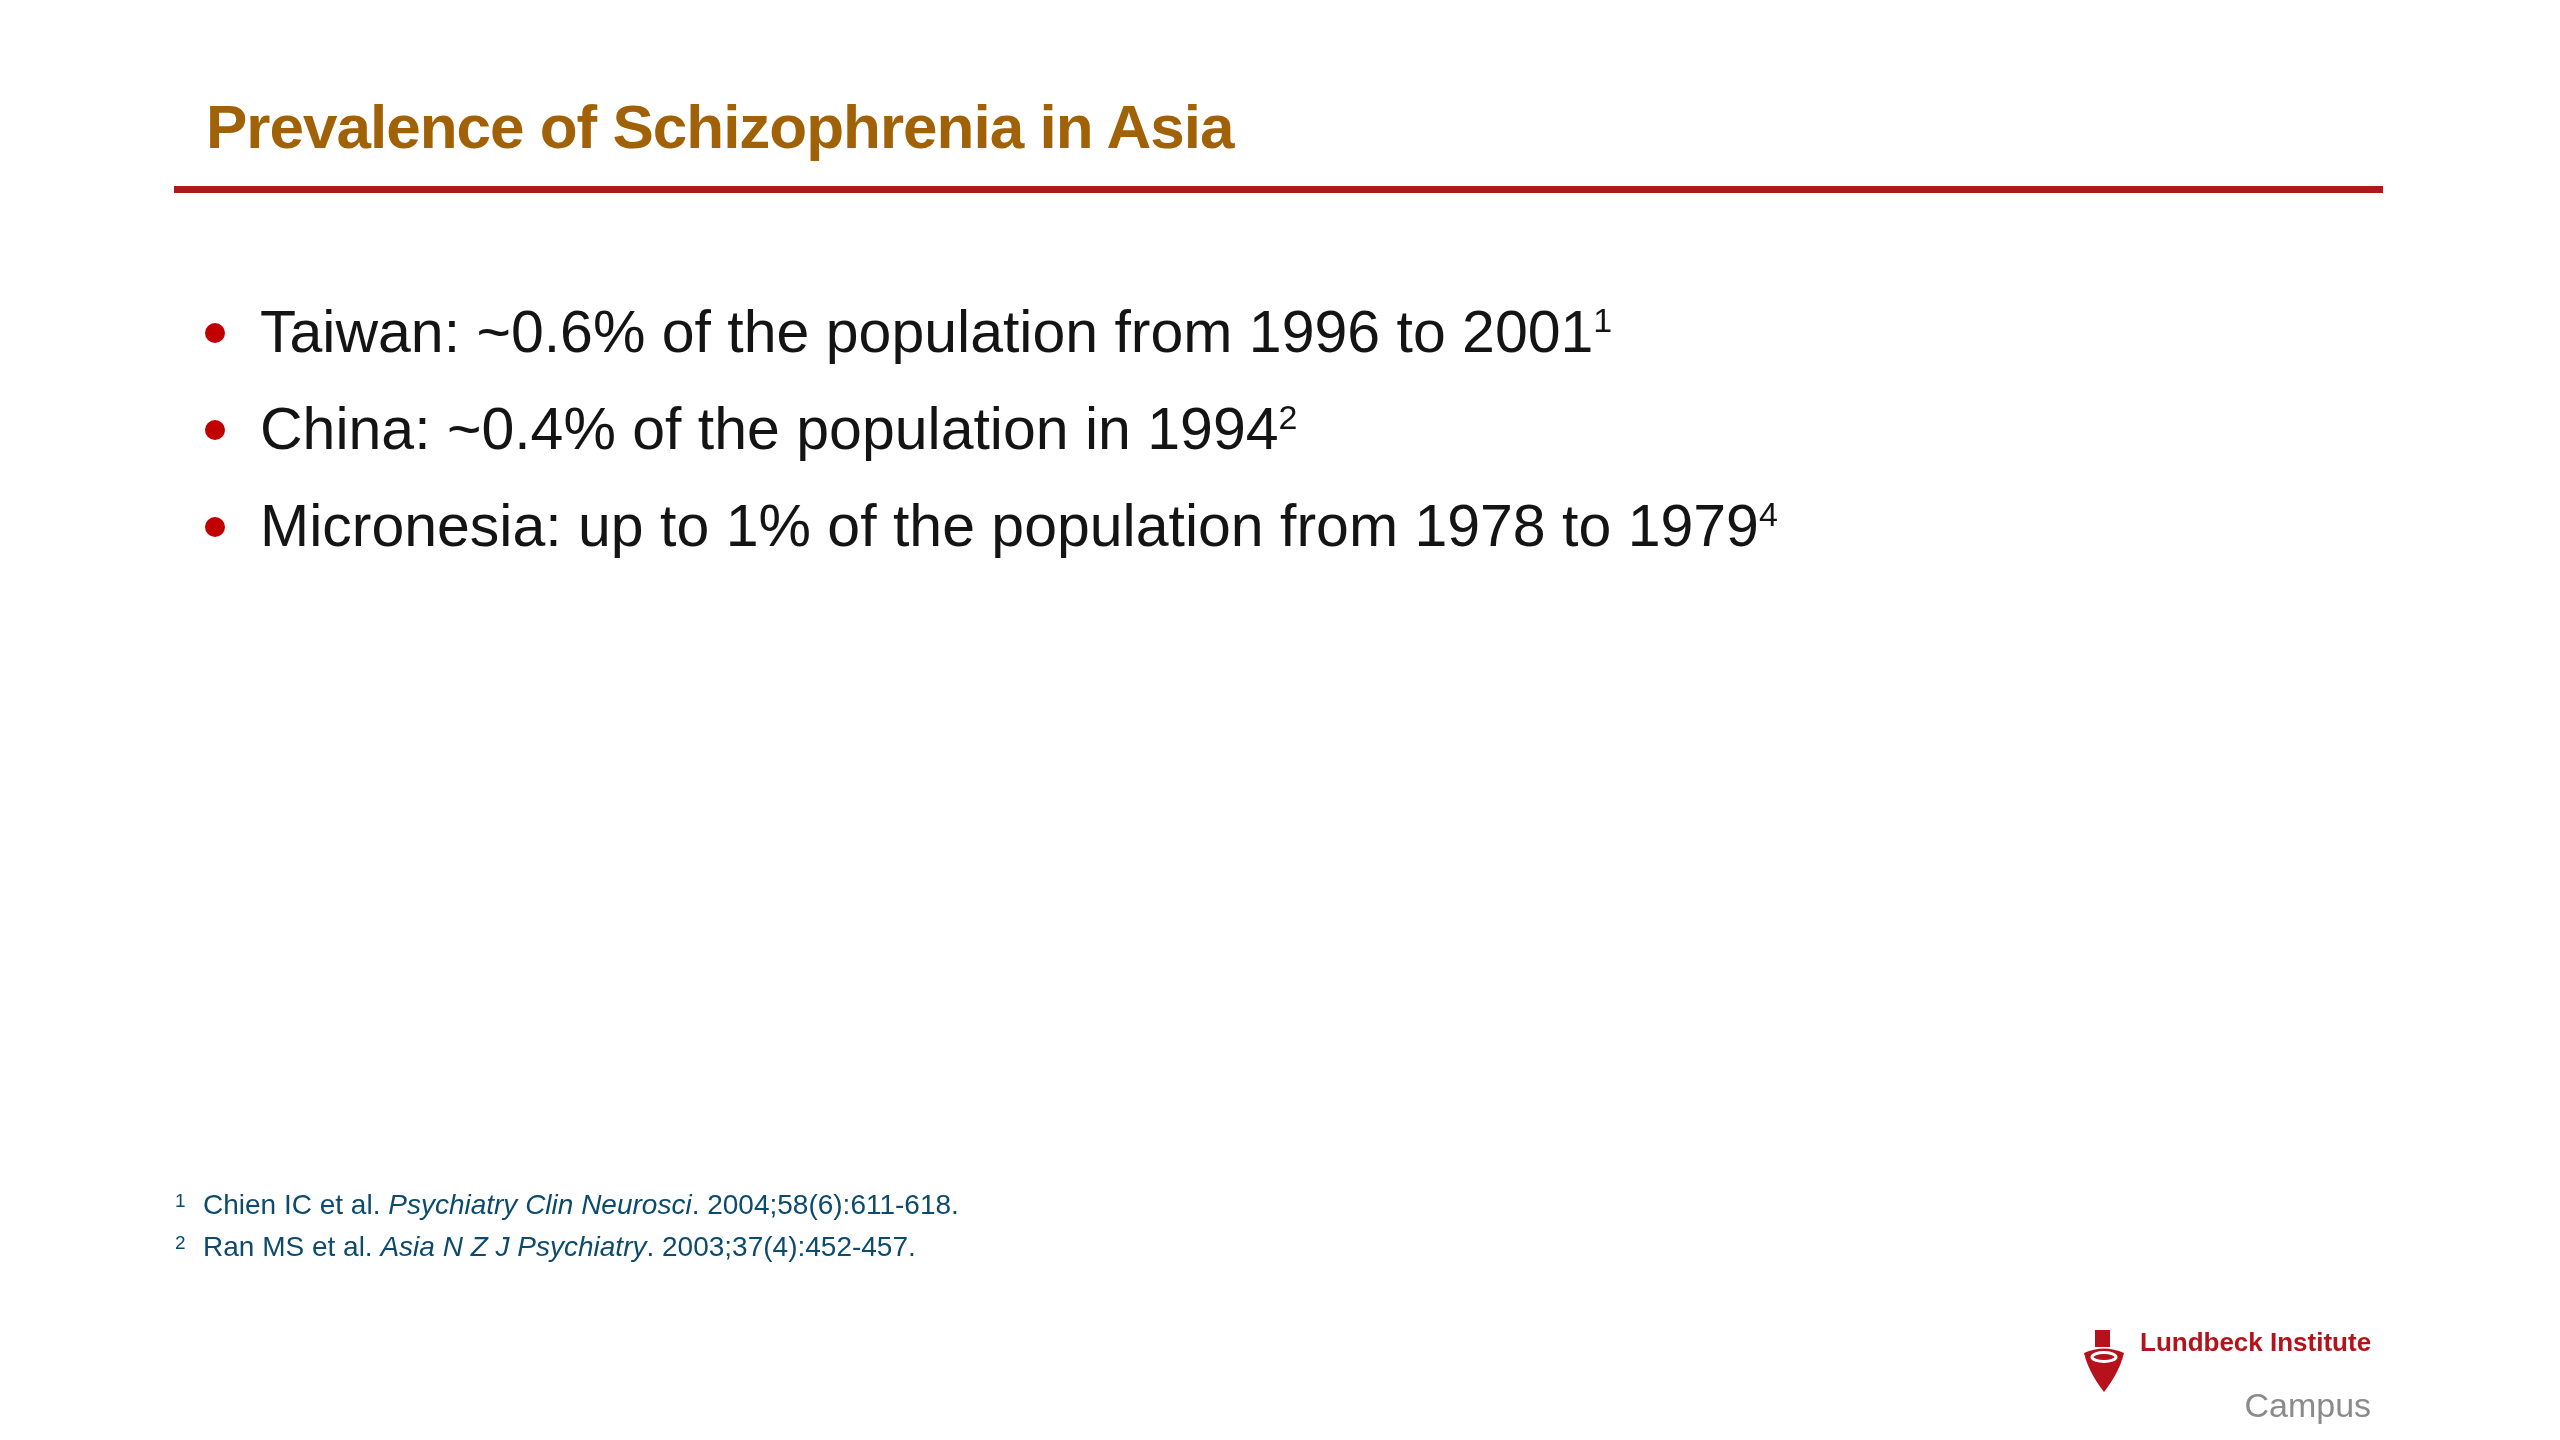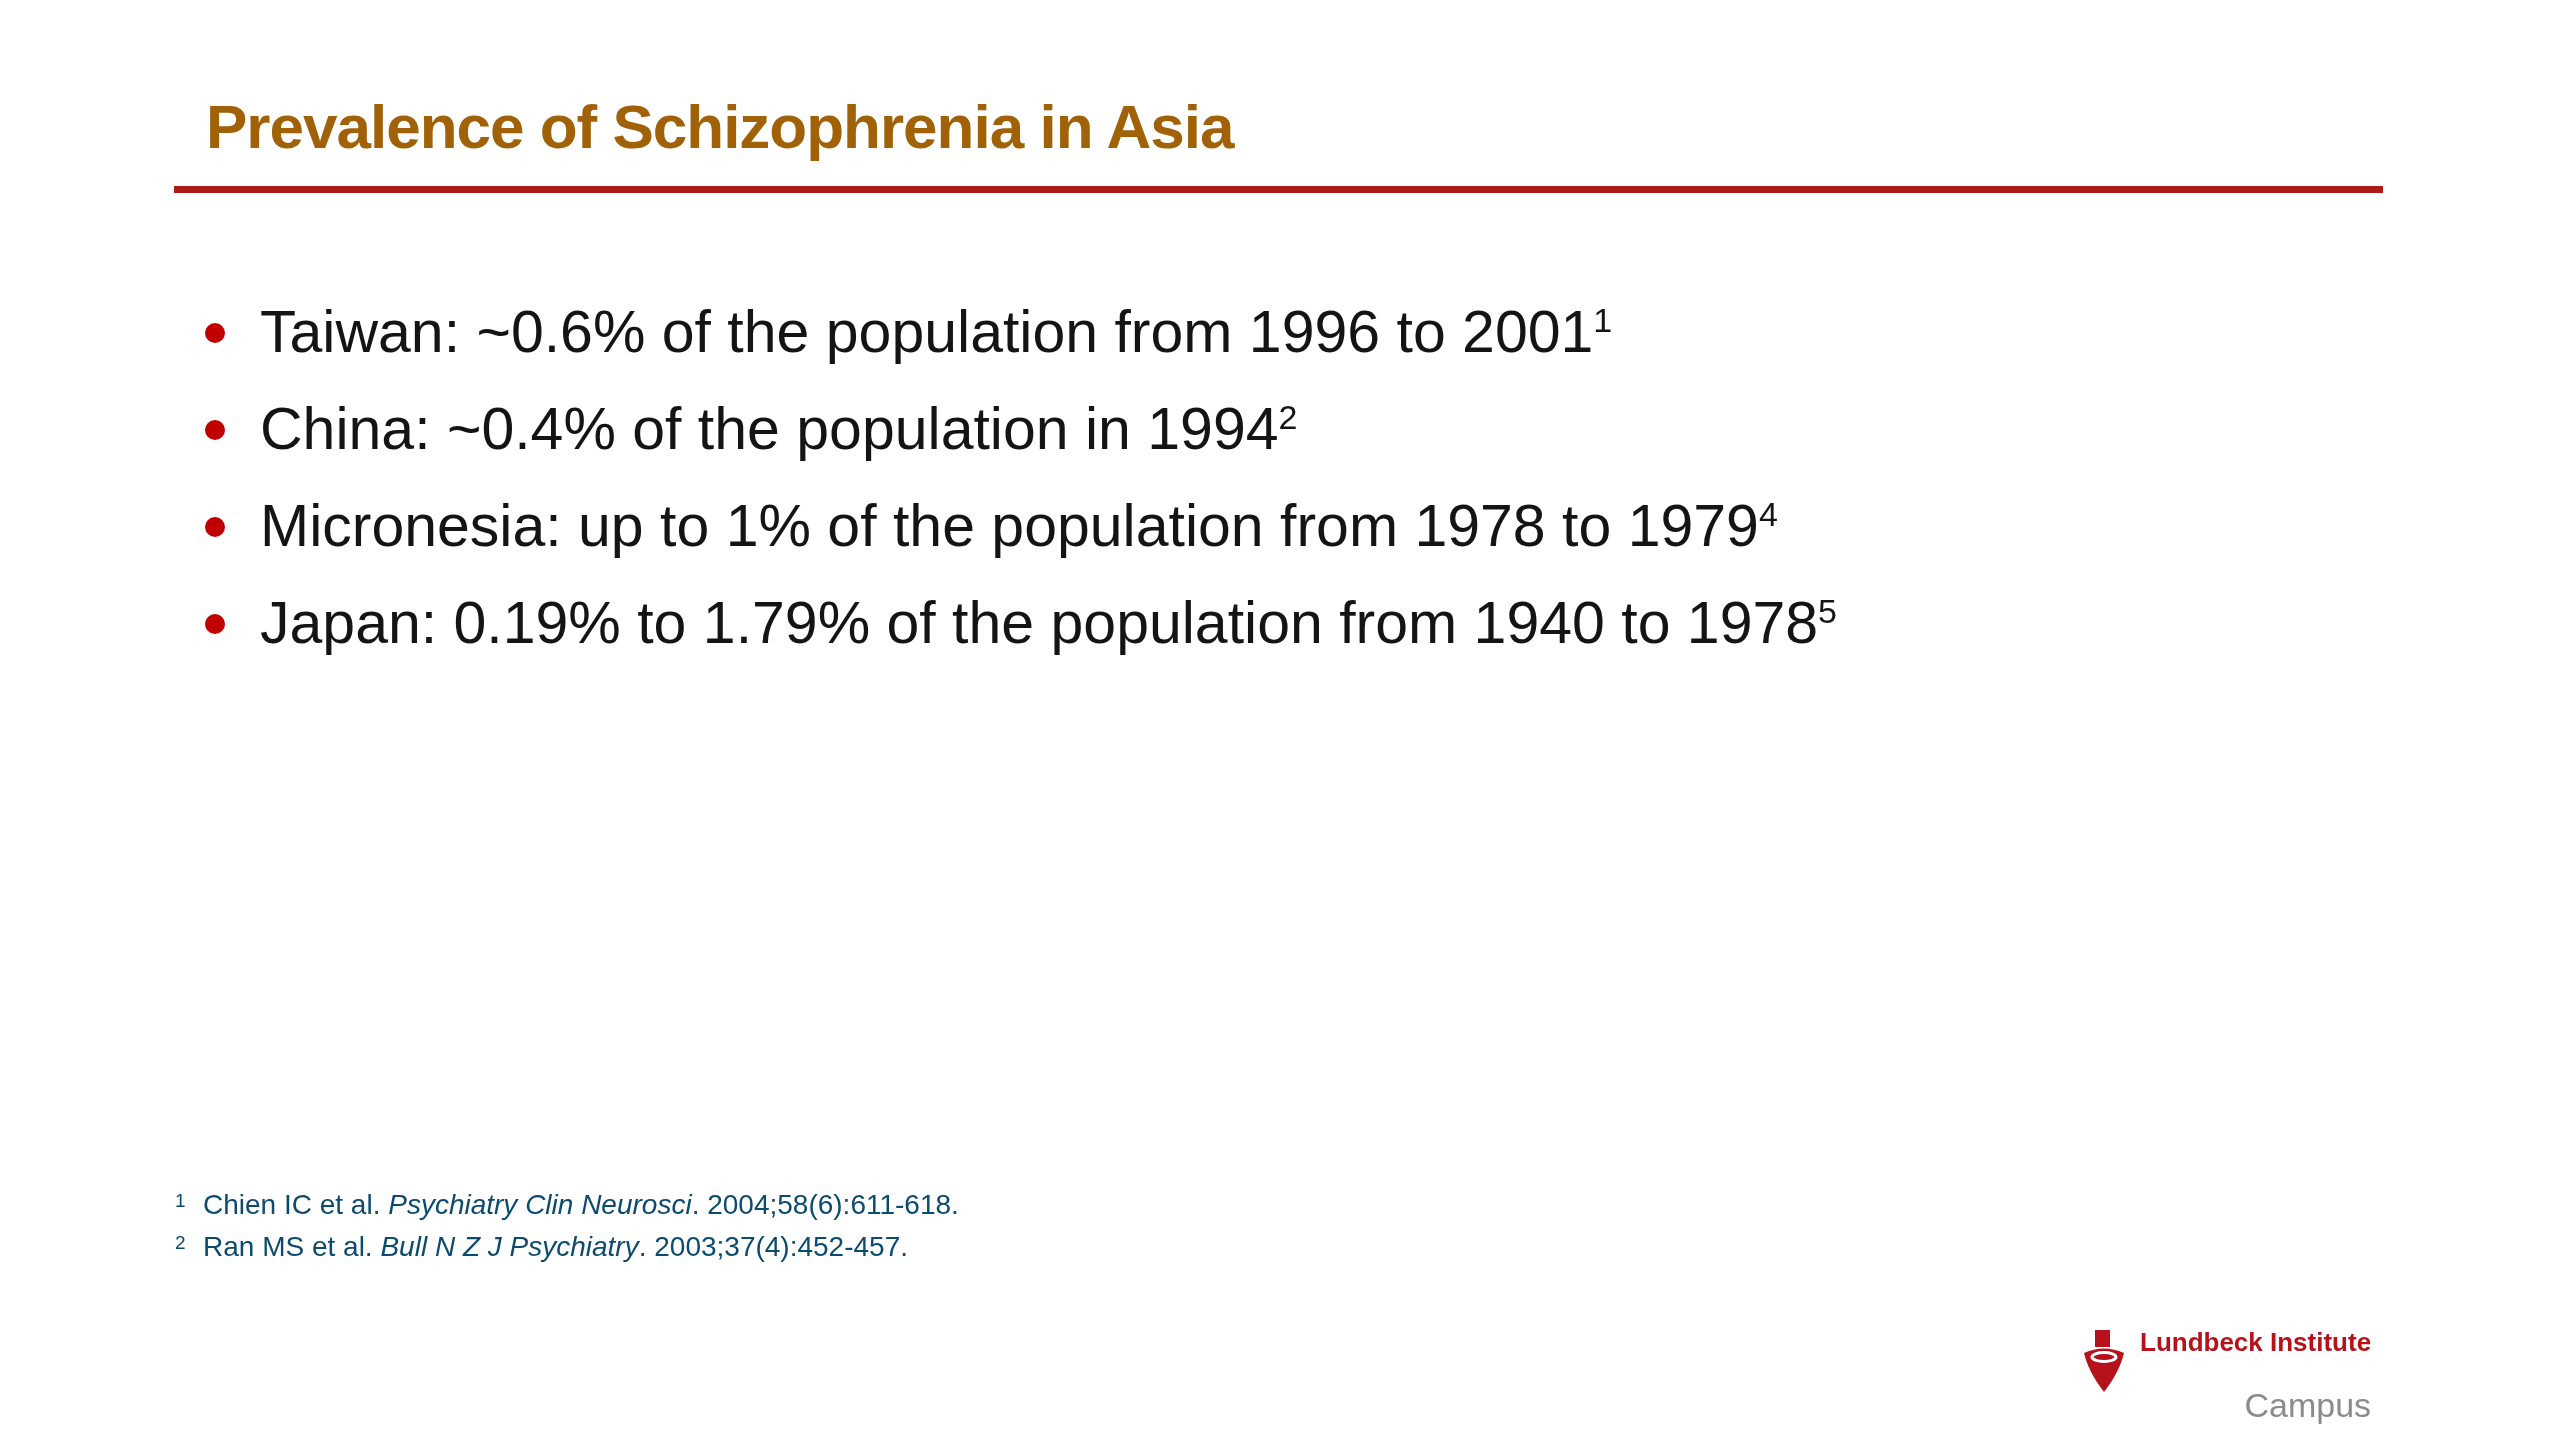--- a/index.html
+++ b/index.html
@@ -124,28 +124,25 @@
   <ul class="bullets">
     <li class="bullet">
       <span class="dot"></span><span class="btext">Taiwan: ~0.6% of the population from 1996 to 2001</span><span class="bsup">1</span>
     </li>
     <li class="bullet">
       <span class="dot"></span><span class="btext">China: ~0.4% of the population in 1994</span><span class="bsup">2</span>
     </li>
     <li class="bullet">
       <span class="dot"></span><span class="btext">Micronesia: up to 1% of the population from 1978 to 1979</span><span class="bsup">4</span>
     </li>
-    <li class="bullet">
-      <span class="dot"></span><span class="btext">Japan: 0.19% to 1.79% of the population from 1940 to 1978</span><span class="bsup">5</span>
-    </li>
   </ul>
 
   <div class="footnotes">
     <p class="footnote"><span class="fsup">1</span><span>Chien IC et al. </span><span class="italic">Psychiatry Clin Neurosci</span><span>. 2004;58(6):611-618.</span></p>
-    <p class="footnote"><span class="fsup">2</span><span>Ran MS et al. </span><span class="italic">Bull N Z J Psychiatry</span><span>. 2003;37(4):452-457.</span></p>
+    <p class="footnote"><span class="fsup">2</span><span>Ran MS et al. </span><span class="italic">Asia N Z J Psychiatry</span><span>. 2003;37(4):452-457.</span></p>
   </div>
 
   <div class="logo">
     <svg class="licon" width="42" height="64" viewBox="0 0 42 64">
       <rect x="11" y="0" width="15" height="17" fill="#B5121B"></rect>
       <path d="M 0,23 Q 20,14 40,23 C 36,40 26,54 20,62 C 14,54 4,40 0,23 Z" fill="#B5121B"></path>
       <ellipse cx="20" cy="27" rx="12" ry="4.5" fill="none" stroke="#ffffff" stroke-width="3"></ellipse>
     </svg>
     <div class="ltext">
       <div class="brand">Lundbeck Institute</div>

